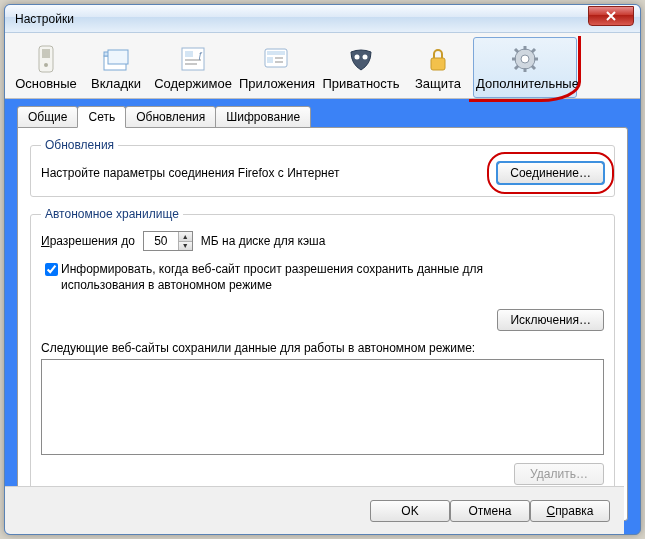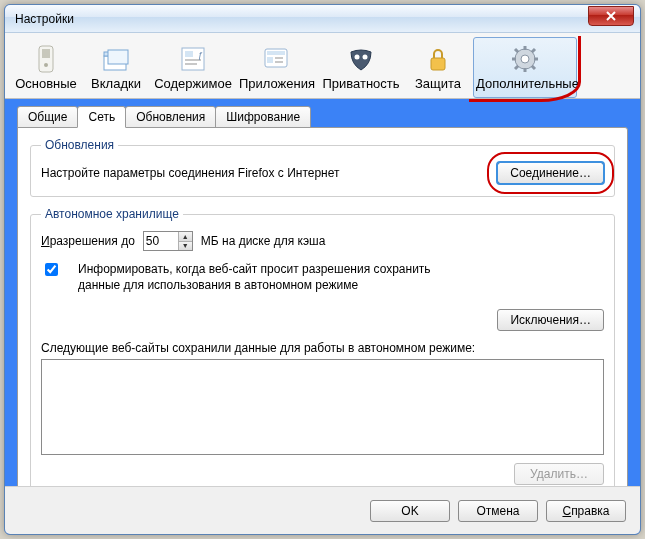--- a/index.html
+++ b/index.html
@@ -156,63 +156,63 @@
     border: 2.5px solid #c00;
     border-radius: 18px;
     pointer-events: none;
   }
 
   .spinner {
     width: 50px; height: 20px;
     border: 1px solid #8a8a8a;
     font-family: inherit;
     font-size: 12px;
-    text-align: left;
+    text-align: center;
     padding-right: 16px;
     background: #fff;
   }
   .spinner-wrap { position: relative; display: inline-block; }
   .spin-arrows {
     position: absolute; right: 1px; top: 1px; bottom: 1px; width: 14px;
     display: flex; flex-direction: column;
   }
   .spin-arrows div {
     flex:1; background: linear-gradient(#f4f4f4,#dcdcdc);
     border-left:1px solid #b0b0b0;
     display:flex;align-items:center;justify-content:center;
     font-size:7px;color:#333;
   }
   .spin-arrows div:first-child{border-bottom:1px solid #b0b0b0;}
 
-  .chk-row { display: flex; align-items: flex-start; gap: 17px; margin-top: 10px; }
+  .chk-row { display: flex; align-items: flex-start; gap: 0; margin-top: 10px; }
   .chk-row input { margin-top: 2px; }
   .chk-row .txt { flex: 1; line-height: 1.35; }
 
   .listbox {
     width: 100%;
     height: 96px;
     border: 1px solid #8a8a8a;
     background: #fff;
   }
 
   .rightcol {
     display:flex; flex-direction:column; gap:8px; margin-left:10px;margin-top:48px;
   }
 
   .footer {
     position: absolute;
-    bottom: 0; left:0; right:0;
+    bottom: 0; left:0; right:16px;
     height: 48px;
     background: #f0f0f0;
     border-top: 1px solid #d0d0d0;
     display: flex;
     align-items: center;
     justify-content: flex-end;
     padding: 0 14px;
-    gap: 8px;
+    gap: 0;
   }
   .footer .btn { min-width: 80px; }
 
   .underline-key { text-decoration: underline; }
 </style>
 </head>
 <body>
 
 <div class="window">
 

